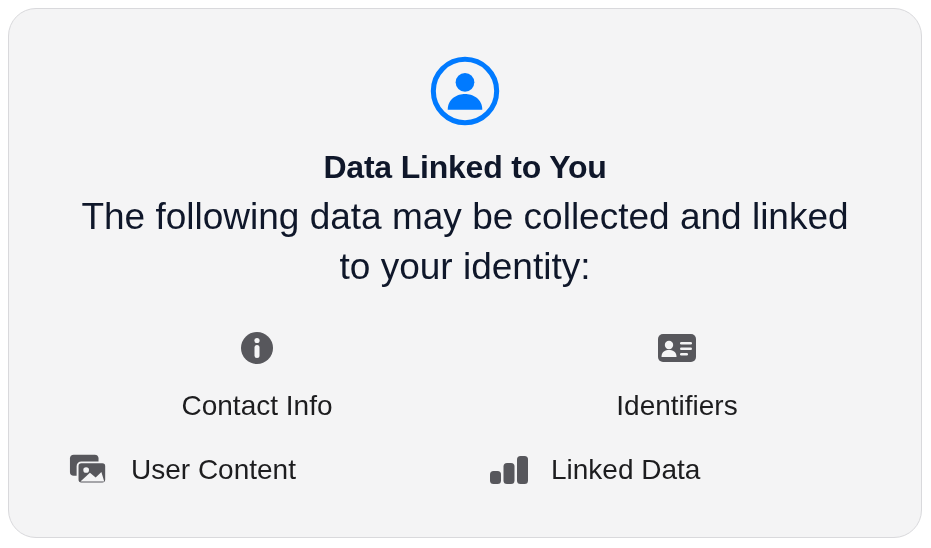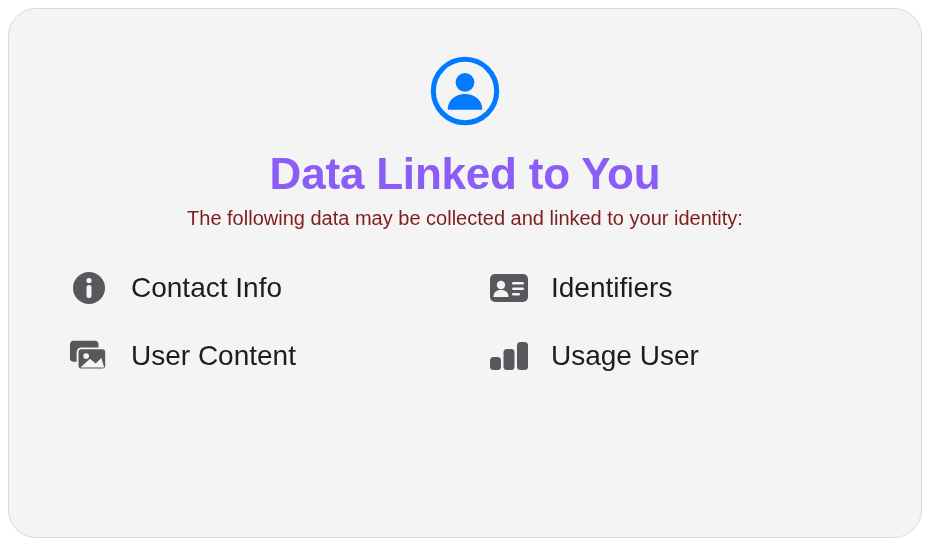--- a/index.html
+++ b/index.html
@@ -26,30 +26,30 @@
   .hero-icon {
     width: 80px;
     height: 80px;
     display: flex;
     align-items: center;
     justify-content: center;
   }
   .hero-icon svg { width: 72px; height: 72px; }
   .title {
     margin-top: 18px;
-    font-size: 44px;
+    font-size: 32px;
     font-weight: 700;
-    color: #8b5cf6;
+    color: #0f172a;
     letter-spacing: -0.2px;
   }
   .subtitle {
     margin-top: 6px;
-    font-size: 20px;
+    font-size: 37px;
     font-weight: 400;
-    color: #7f1d1d;
+    color: #0f172a;
     text-align: center;
     line-height: 1.35;
     max-width: 820px;
   }
   .grid {
     margin-top: 36px;
     width: 100%;
     display: grid;
     grid-template-columns: 1fr 1fr;
     column-gap: 40px;
@@ -67,21 +67,21 @@
     align-items: center;
     justify-content: center;
     color: #57575c;
   }
   .item-icon svg { display:block; }
   .item-label {
     font-size: 28px;
     color: #1d1d1f;
     font-weight: 400;
   }
-  .col-left { padding-left: 4px; }
+  .col-left { padding-left: 4px; flex-direction: column; }
   .col-right { padding-left: 4px; }
 </style>
 </head>
 <body>
 
 <div class="card">
 
   <div class="hero-icon">
     <svg viewBox="0 0 100 100" fill="none">
       <circle cx="50" cy="50" r="44" stroke="#007aff" stroke-width="7"></circle>
@@ -133,18 +133,18 @@
     </div>
 
     <div class="item col-right">
       <span class="item-icon">
         <svg width="40" height="30" viewBox="0 0 40 30">
           <rect x="1" y="16" width="11" height="13" rx="3.5" fill="#57575c"></rect>
           <rect x="14.5" y="8" width="11" height="21" rx="3.5" fill="#57575c"></rect>
           <rect x="28" y="1" width="11" height="28" rx="3.5" fill="#57575c"></rect>
         </svg>
       </span>
-      <span class="item-label">Usage User</span>
+      <span class="item-label">Linked Data</span>
     </div>
 
 
   </div>
 </div>
 
 </body></html>

